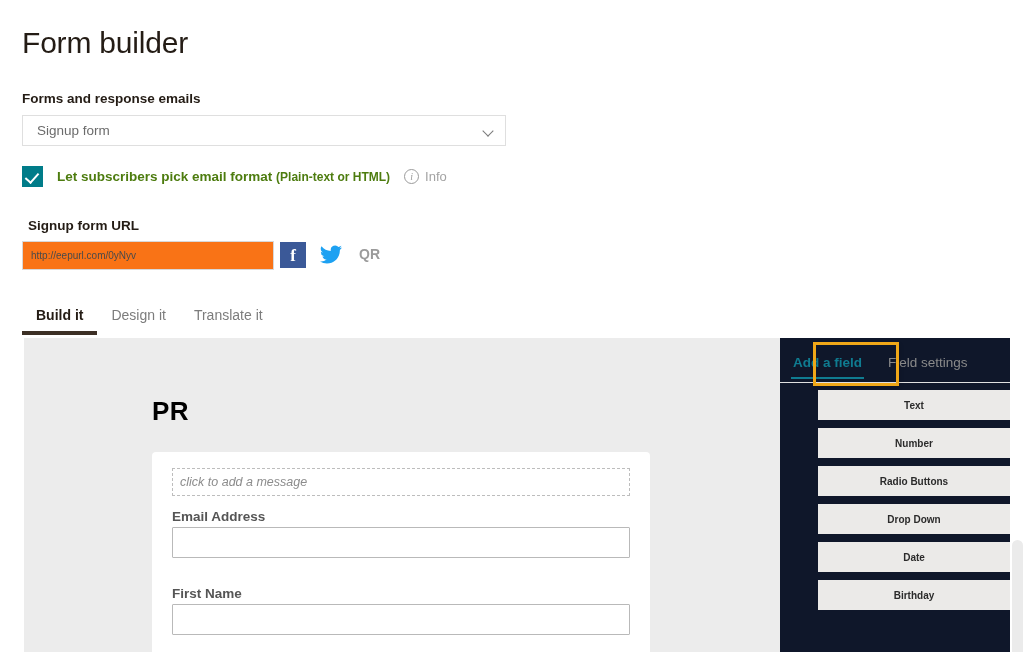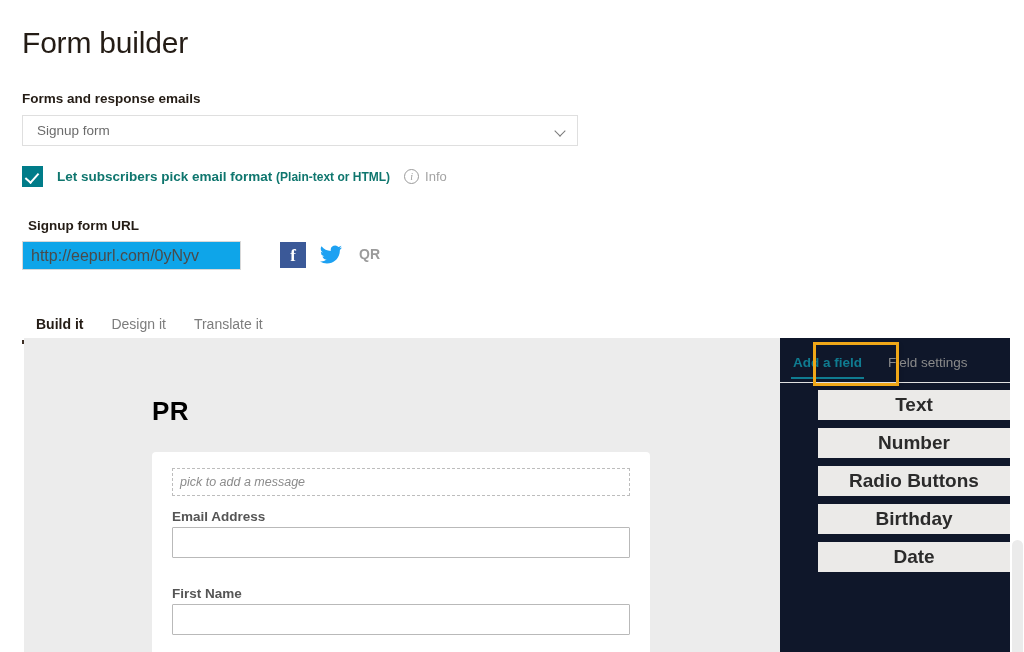--- a/index.html
+++ b/index.html
@@ -42,21 +42,21 @@
     position: absolute;
     left: 22px;
     top: 91px;
   }
 
   
   .select-box {
     position: absolute;
     left: 22px;
     top: 115px;
-    width: 556px;
+    width: 484px;
     height: 31px;
     background: #ffffff;
     border: 1px solid #dfdfdf;
     display: flex;
     align-items: center;
     padding: 0 10px 0 14px;
   }
   .select-value {
     flex: 1;
     font-size: 13.5px;
@@ -103,21 +103,21 @@
     width: 6px;
     height: 11px;
     border-right: 2px solid #ffffff;
     border-bottom: 2px solid #ffffff;
     transform: rotate(42deg);
   }
   .checkbox-label {
     margin-left: 14px;
     font-size: 13.5px;
     font-weight: bold;
-    color: #0f766e;
+    color: #4d7c0f;
     white-space: nowrap;
   }
   .checkbox-label .sub {
     font-size: 12px;
   }
   .info-wrap {
     margin-left: 14px;
     display: flex;
     align-items: center;
   }
@@ -144,26 +144,26 @@
   
   .label-url {
     position: absolute;
     left: 28px;
     top: 218px;
   }
   .url-input {
     position: absolute;
     left: 22px;
     top: 241px;
-    width: 219px;
+    width: 252px;
     height: 29px;
-    background: #0ea5e9;
+    background: #f97316;
     border: 1px solid #d8d8d8;
     font-family: "Liberation Sans", sans-serif;
-    font-size: 16px;
+    font-size: 10px;
     color: #4a4a4a;
     padding: 0 8px;
   }
   .fb-btn {
     position: absolute;
     left: 280px;
     top: 242px;
     width: 26px;
     height: 26px;
     background: #3b5998;
@@ -193,21 +193,21 @@
     font-weight: bold;
     color: #9b9b9b;
     cursor: pointer;
     text-align: center;
   }
 
   
   .tabs {
     position: absolute;
     left: 22px;
-    top: 316px;
+    top: 307px;
     display: flex;
     align-items: flex-end;
   }
   .tab {
     font-size: 14px;
     color: #7c7c7c;
     padding: 0 14px 12px 14px;
     cursor: pointer;
     position: relative;
   }
@@ -354,21 +354,21 @@
     right: 14px;
     bottom: 0;
   }
   .field-btn {
     height: 30px;
     margin-bottom: 8px;
     background: #ebeae8;
     display: flex;
     align-items: center;
     justify-content: center;
-    font-size: 19px;
+    font-size: 10px;
     font-weight: bold;
     color: #2b2b2b;
     cursor: pointer;
   }
 
   
   .scrollbar-track {
     position: absolute;
     right: 0;
     top: 268px;
@@ -431,43 +431,44 @@
     <div class="tab">Design it</div>
     <div class="tab">Translate it</div>
   </div>
 
   <div class="builder">
 
     <div class="preview-pane">
       <div class="preview-title">PR</div>
 
       <div class="form-card">
-        <div class="msg-placeholder">pick to add a message</div>
+        <div class="msg-placeholder">click to add a message</div>
 
         <div class="form-field-label lbl-email">Email Address</div>
         <div class="form-input inp-email"></div>
 
         <div class="form-field-label lbl-first">First Name</div>
         <div class="form-input inp-first"></div>
       </div>
     </div>
 
     <div class="right-panel">
       <div class="panel-tabs">
         <div class="panel-tab active">Add a field</div>
         <div class="panel-tab">Field settings</div>
       </div>
       <div class="highlight-box"></div>
 
       <div class="field-list">
         <div class="field-btn">Text</div>
         <div class="field-btn">Number</div>
         <div class="field-btn">Radio Buttons</div>
+        <div class="field-btn">Drop Down</div>
+        <div class="field-btn">Date</div>
         <div class="field-btn">Birthday</div>
-        <div class="field-btn">Date</div>
       </div>
     </div>
   </div>
 
   <div class="scrollbar-track">
     <div class="scrollbar-thumb"></div>
   </div>
 
 </div>
 

